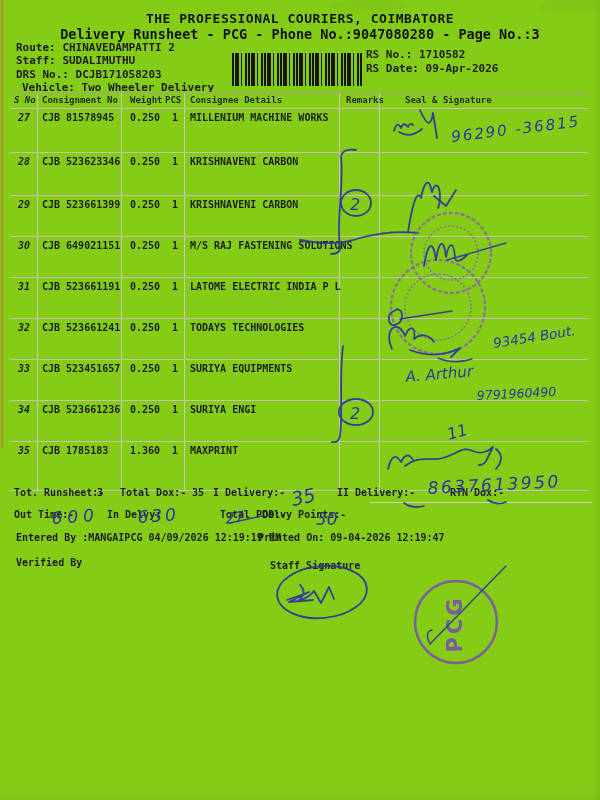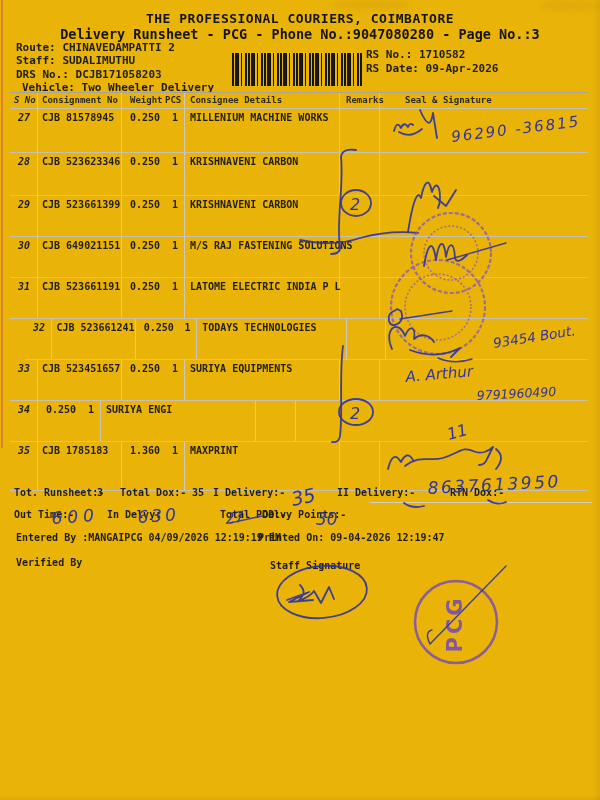--- a/index.html
+++ b/index.html
@@ -1,16 +1,16 @@
 <!DOCTYPE html>
 <html><head>
 <meta charset="utf-8">
 <style>
   html,body{margin:0;padding:0;background:#e8e8e8;}
-  #page{position:relative;width:600px;height:800px;background:#eab308;
+  #page{position:relative;width:600px;height:800px;background:#84cc16;
         font-family:"DejaVu Sans Mono",monospace;color:#1e1e1e;overflow:hidden;}
   .abs{position:absolute;}
   .doc-title{left:0;right:0;top:11px;text-align:center;font-weight:bold;font-size:13px;letter-spacing:.5px;color:#141414;}
   .doc-sub{left:0;right:0;top:26px;text-align:center;font-weight:bold;font-size:13.5px;color:#141414;}
   .meta{font-size:11px;font-weight:600;white-space:nowrap;}
   .meta b{font-weight:700;}
   .barcode{left:232px;top:53px;width:130px;height:33px;
     background:repeating-linear-gradient(90deg,#161616 0 2px,transparent 2px 3px,#161616 3px 7px,transparent 7px 9px,#161616 9px 10px,transparent 10px 13px,#161616 13px 15px,transparent 15px 16px);}
   
   .tbl{left:10px;top:92px;width:578px;border-top:1px solid #a8a29b;}
@@ -124,40 +124,41 @@
     </div>
     <div class="tr" style="height:40px;">
       <div class="td c1">31</div>
       <div class="td c2">CJB 523661191</div>
       <div class="td c3">0.250</div>
       <div class="td c4">1</div>
       <div class="td c5">LATOME ELECTRIC INDIA P L</div>
       <div class="td c6"></div>
       <div class="td c7"></div>
     </div>
-    <div class="tr" style="height:40px;margin-left:15px;">
+    <div class="tr" style="height:40px;">
       <div class="td c1">32</div>
       <div class="td c2">CJB 523661241</div>
       <div class="td c3">0.250</div>
       <div class="td c4">1</div>
       <div class="td c5">TODAYS TECHNOLOGIES</div>
       <div class="td c6"></div>
       <div class="td c7"></div>
     </div>
     <div class="tr" style="height:40px;">
       <div class="td c1">33</div>
       <div class="td c2">CJB 523451657</div>
       <div class="td c3">0.250</div>
       <div class="td c4">1</div>
       <div class="td c5">SURIYA EQUIPMENTS</div>
       <div class="td c6"></div>
       <div class="td c7"></div>
     </div>
     <div class="tr" style="height:40px;">
       <div class="td c1">34</div>
+      <div class="td c2">CJB 523661236</div>
       <div class="td c3">0.250</div>
       <div class="td c4">1</div>
       <div class="td c5">SURIYA ENGI</div>
       <div class="td c6"></div>
       <div class="td c7"></div>
     </div>
     <div class="tr" style="height:48px;">
       <div class="td c1">35</div>
       <div class="td c2">CJB 1785183</div>
       <div class="td c3">1.360</div>

